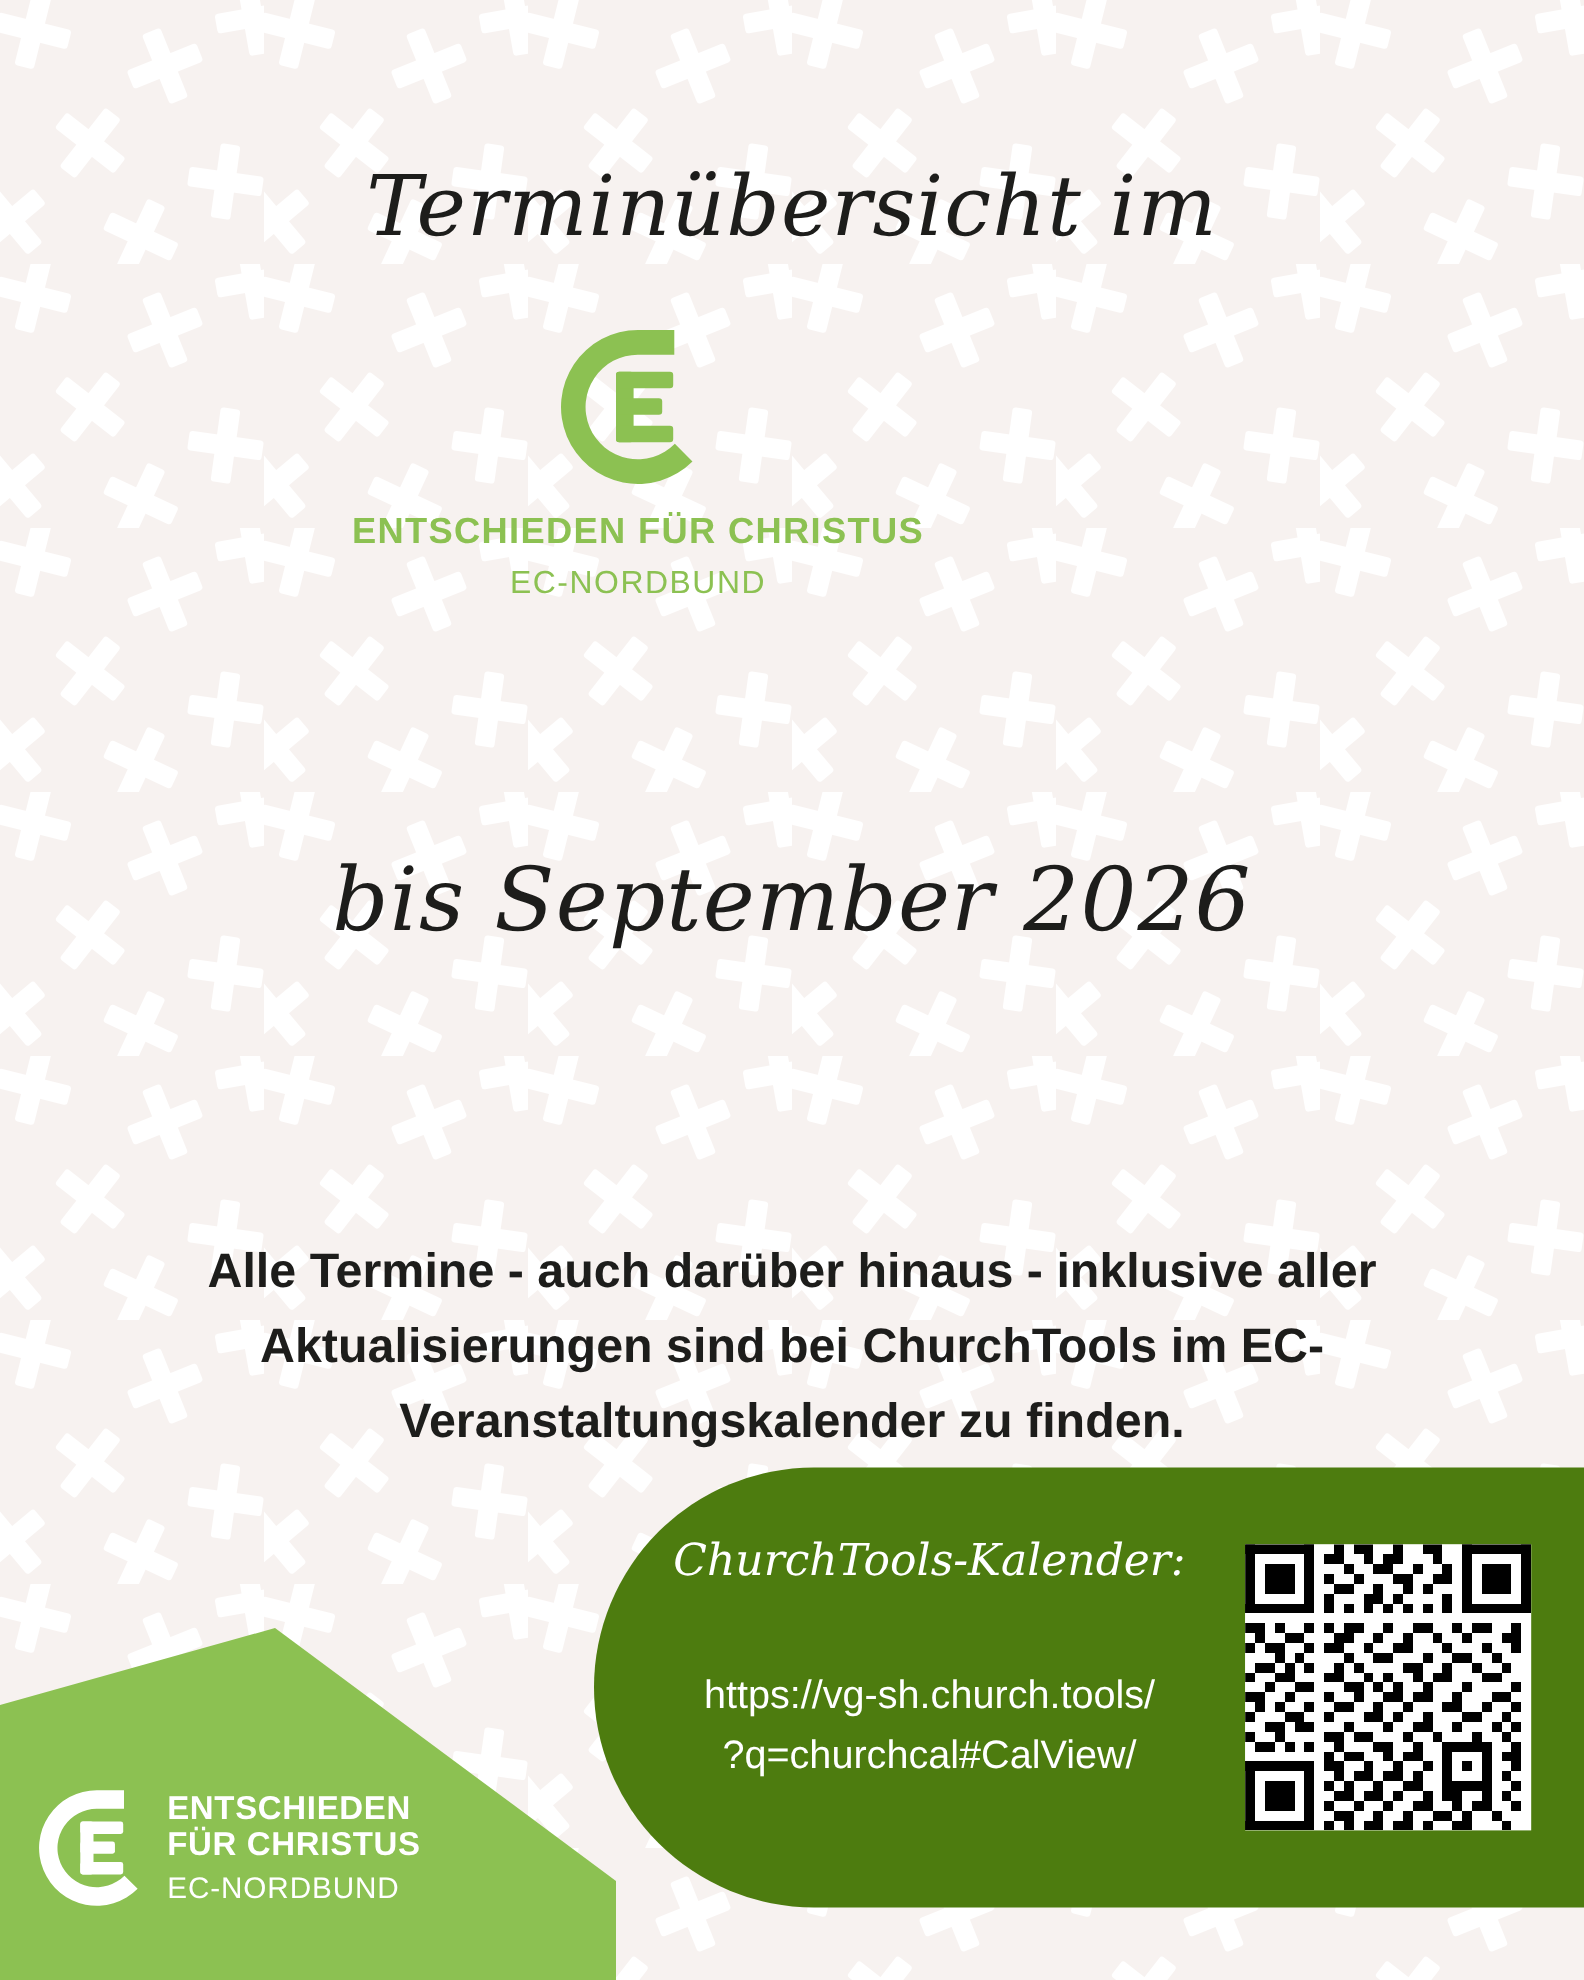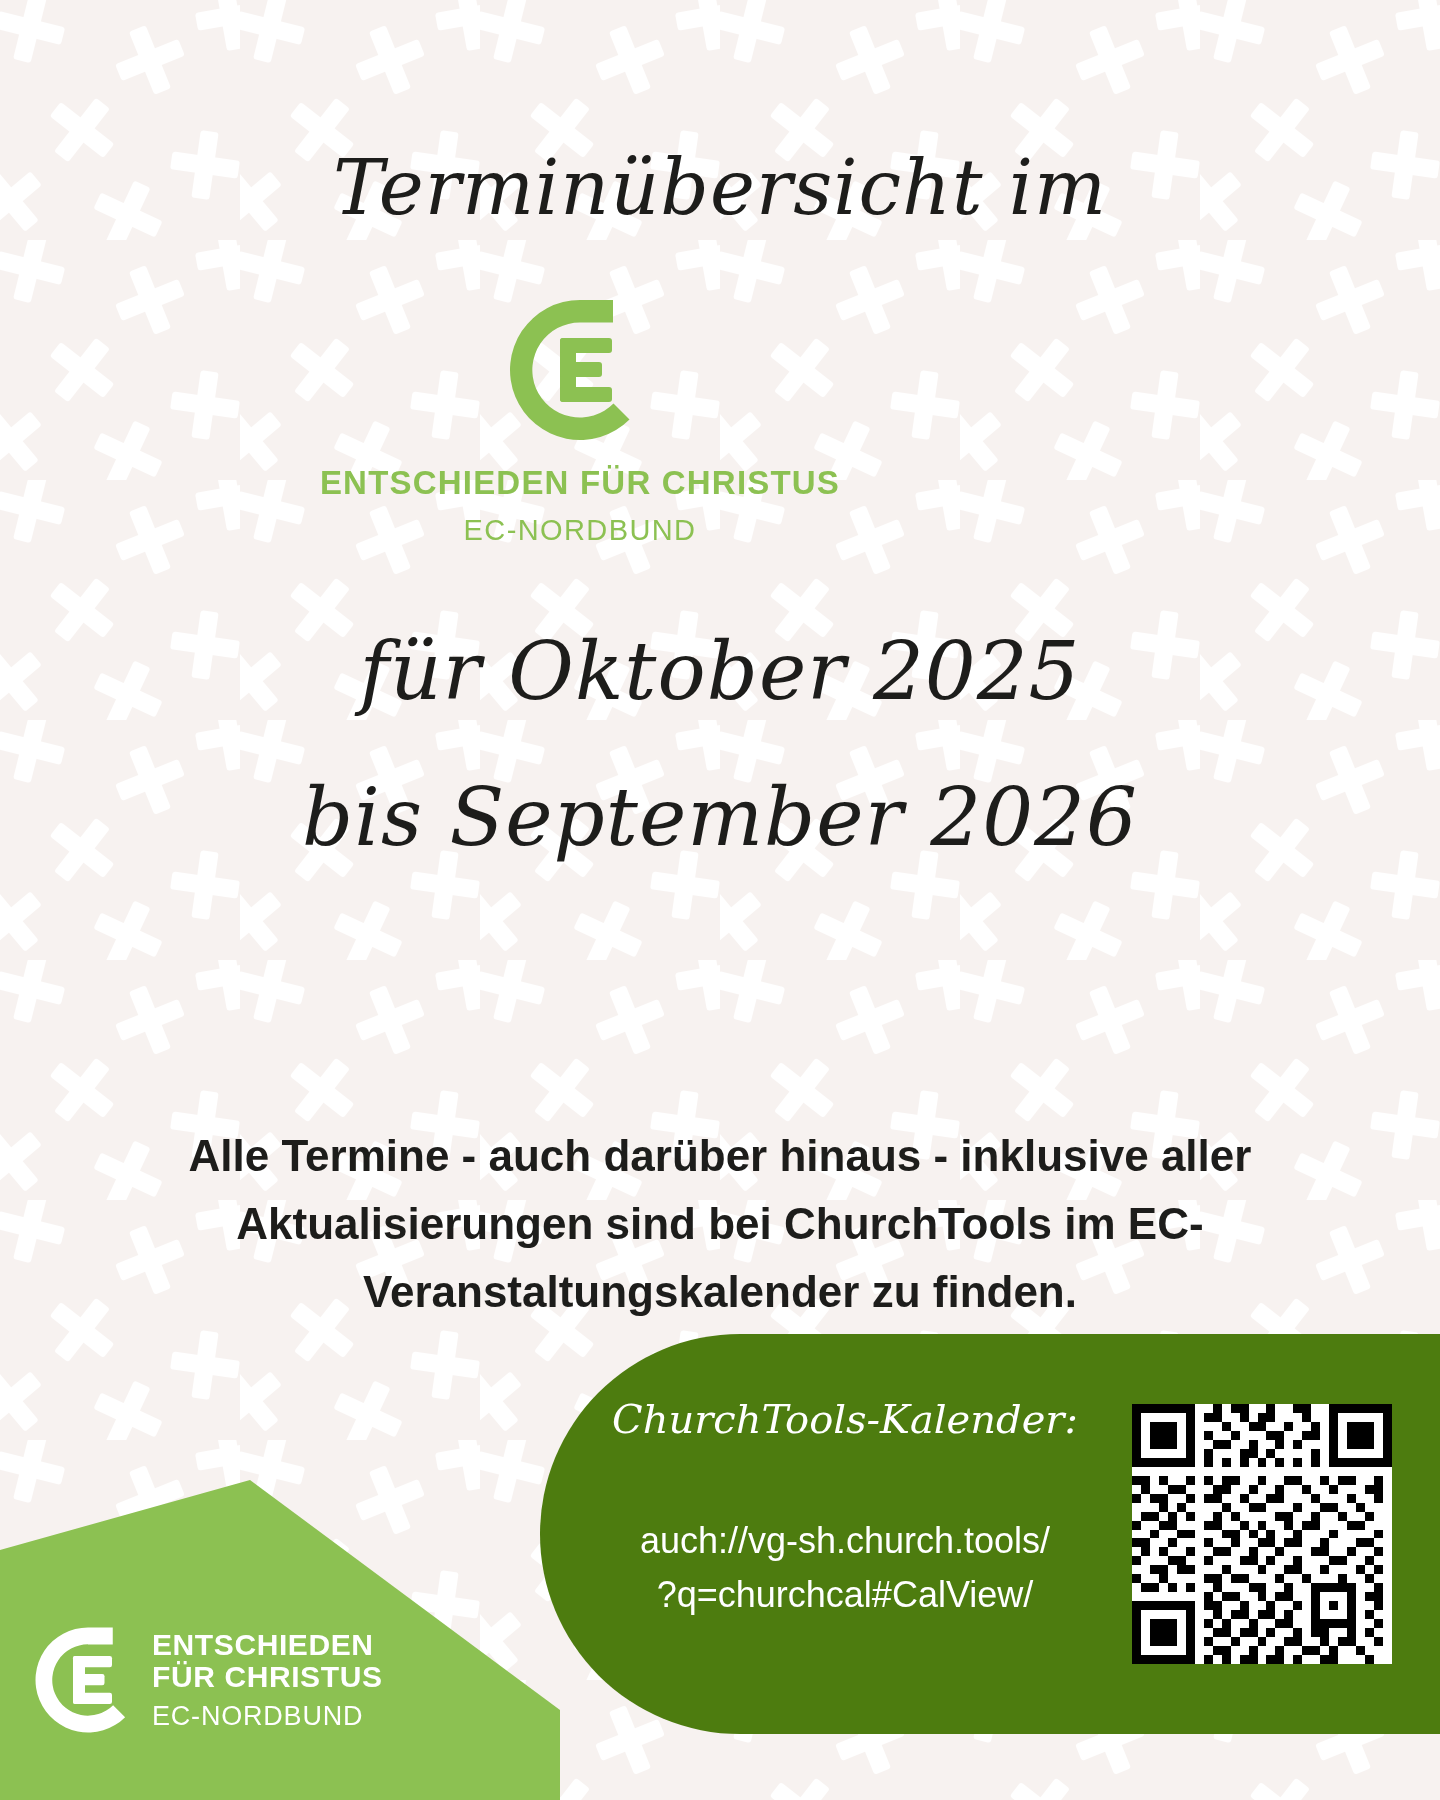--- a/index.html
+++ b/index.html
@@ -241,21 +241,20 @@
         <rect x="60" y="48" width="16" height="64" rx="3"></rect>
         <rect x="60" y="48" width="52" height="15" rx="3"></rect>
         <rect x="60" y="72" width="42" height="15" rx="3"></rect>
         <rect x="60" y="97" width="52" height="15" rx="3"></rect>
       </g>
     </svg>
     <div class="wordmark">ENTSCHIEDEN FÜR CHRISTUS</div>
     <div class="subwordmark">EC-NORDBUND</div>
   </div>
 
-  <div class="script headline-line2">für Oktober 2025</div>
   <div class="script headline-line3">bis September 2026</div>
 
   <div class="body-text">Alle Termine - auch darüber hinaus -  inklusive aller Aktualisierungen sind bei ChurchTools im EC-Veranstaltungskalender zu finden.</div>
 
   <svg class="green-shape" width="560" height="320" viewBox="0 0 560 320" aria-hidden="true">
     <polygon points="0,70 250,0 560,230 560,320 0,320" fill="#8cc152"></polygon>
   </svg>
 
   <div class="logo-bottom">
     <svg width="120" height="120" viewBox="0 0 160 160" aria-hidden="true">
@@ -270,21 +269,21 @@
     <div class="texts">
       <div class="l1">ENTSCHIEDEN</div>
       <div class="l2">FÜR CHRISTUS</div>
       <div class="l3">EC-NORDBUND</div>
     </div>
   </div>
 
   <div class="orange-card">
     <div class="card-title">ChurchTools-Kalender:</div>
     <div class="card-url">
-      <span>auch://vg-sh.church.tools/</span><br>
+      <span>https://vg-sh.church.tools/</span><br>
       <span>?q=churchcal#CalView/</span>
     </div>
     <svg class="qr" width="260" height="260" viewBox="0 0 29 29" shape-rendering="crispEdges" aria-hidden="true">
       <rect width="29" height="29" fill="#ffffff"></rect>
       <g fill="#000000">
 
         <rect x="0" y="0" width="7" height="1"></rect>
           <rect x="0" y="6" width="7" height="1"></rect>
         <rect x="0" y="0" width="1" height="7"></rect>
           <rect x="6" y="0" width="1" height="7"></rect>

